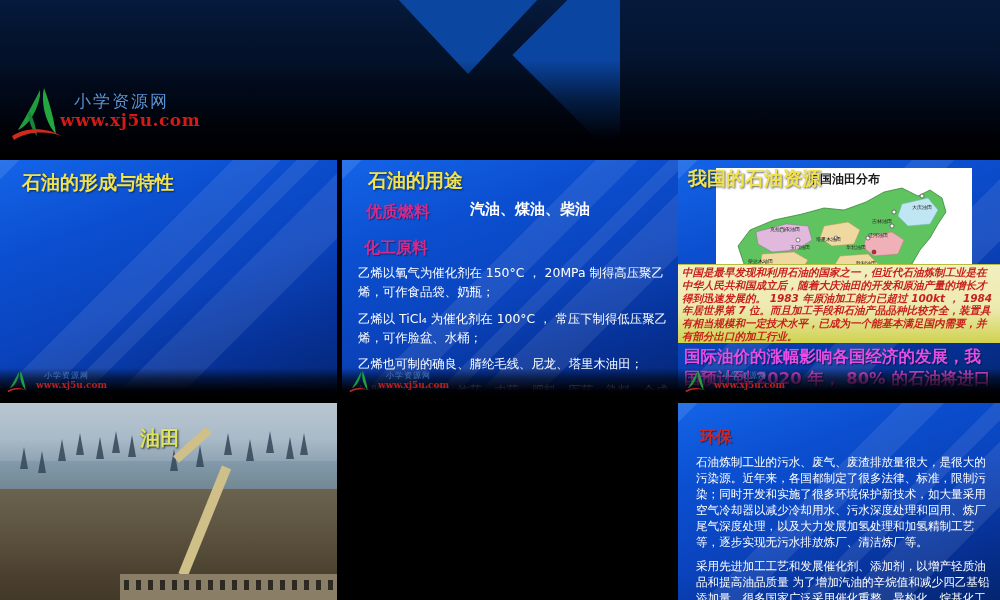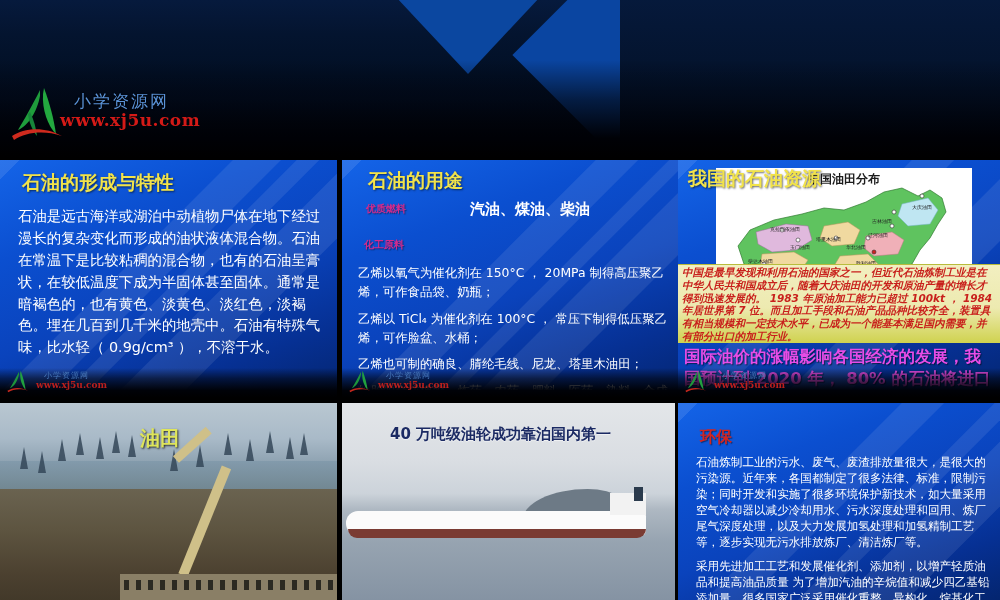--- a/index.html
+++ b/index.html
@@ -96,21 +96,21 @@
     text-shadow:1px 1px 1px rgba(0,0,0,.45);}
   #env-body{left:18px;top:52px;right:10px;font-size:11.6px;line-height:1.38;}
   #env-body p{margin:0 0 8px 0;}
 
   
   #left-title{left:22px;top:10px;font-size:19px;color:#f2e34a;text-shadow:1px 1px 2px rgba(0,0,0,.55);}
   #left-body{left:18px;top:46px;right:12px;font-size:14.4px;line-height:1.52;}
 
   
   #mid-title{left:26px;top:8px;font-size:19px;color:#f2e34a;text-shadow:1px 1px 2px rgba(0,0,0,.55);}
-  .sub-red{position:absolute;font-size:10px;font-weight:bold;color:#d42a8c;text-shadow:1px 1px 1px rgba(0,0,0,.4);}
+  .sub-red{position:absolute;font-size:16px;font-weight:bold;color:#d42a8c;text-shadow:1px 1px 1px rgba(0,0,0,.4);}
   #mid-fuel{left:24px;top:42px;}
   #mid-fuel-val{position:absolute;left:128px;top:40px;font-size:15px;color:#fff;font-weight:bold;}
   #mid-chem{left:22px;top:78px;}
   #mid-body{left:16px;top:104px;right:8px;font-size:12.4px;line-height:1.52;}
   #mid-body p{margin:0 0 8px 0;}
 </style>
 </head>
 <body>
 
 <div id="stage">
@@ -132,21 +132,20 @@
       <div id="logo-url">www.xj5u.com</div>
     </div>
   </div>
 
   <div class="panel" style="left:0;top:160px;width:337px;height:238px;">
     <div class="blue-bg"></div>
     <div class="stripe" style="left:120px;top:-90px;width:34px;height:420px;"></div>
     <div class="stripe" style="left:180px;top:-90px;width:16px;height:420px;"></div>
     <div class="stripe" style="left:240px;top:-90px;width:46px;height:420px;"></div>
     <div class="panel-title" id="left-title">石油的形成与特性</div>
-    <div class="body-text" id="left-body">石油是远古海洋或湖泊中动植物尸体在地下经过漫长的复杂变化而形成的油状液体混合物。石油在常温下是比较粘稠的混合物，也有的石油呈膏状，在较低温度下成为半固体甚至固体。通常是暗褐色的，也有黄色、淡黄色、淡红色，淡褐色。埋在几百到几千米的地壳中。石油有特殊气味，比水轻（ 0.9g/cm³ ），不溶于水。</div>
     <div class="darkband"></div>
     <div class="wm">
       <svg width="30" height="24" viewBox="0 0 60 58">
         <path d="M30 4 C22 20 14 34 8 44 C18 40 27 26 30 10 Z" fill="#1f9d3c"></path>
         <path d="M34 2 C40 18 44 34 46 48 C38 40 32 24 33 8 Z" fill="#23a83f"></path>
         <path d="M2 50 C14 42 34 40 52 50 C34 44 16 46 4 54 Z" fill="#cf2a1e"></path>
       </svg>
       <div class="wt">小学资源网</div>
       <div class="wu">www.xj5u.com</div>
     </div>
@@ -265,30 +264,20 @@
       <div class="derrick" style="left:38px;top:48px;"></div>
       <div class="derrick" style="left:170px;top:46px;"></div>
       <div class="derrick" style="left:196px;top:42px;"></div>
       <div class="crane" style="left:178px;top:56px;width:10px;height:116px;transform:rotate(22deg);transform-origin:50% 100%;"></div>
       <div class="crane" style="left:176px;top:52px;width:44px;height:9px;transform:rotate(-42deg);transform-origin:0 50%;"></div>
       <div id="bld"></div>
       <div id="oilfield-label">油田</div>
     </div>
   </div>
 
-  <div class="panel" style="left:342px;top:403px;width:333px;height:197px;">
-    <div class="photo" id="ph-tanker">
-      <div id="hill"></div>
-      <div id="ship-hull"></div>
-      <div id="ship-red"></div>
-      <div id="ship-tower"></div>
-      <div id="ship-stack"></div>
-      <div id="tanker-label">40 万吨级油轮成功靠泊国内第一</div>
-    </div>
-  </div>
 
   <div class="panel" style="left:678px;top:403px;width:322px;height:197px;">
     <div class="blue-bg"></div>
     <div class="stripe" style="left:110px;top:-90px;width:30px;height:420px;"></div>
     <div class="stripe" style="left:200px;top:-90px;width:16px;height:420px;"></div>
     <div class="stripe" style="left:250px;top:-90px;width:46px;height:420px;"></div>
 
     <div id="env-title">环保</div>
     <div class="body-text" id="env-body">
       <p>石油炼制工业的污水、废气、废渣排放量很大，是很大的污染源。近年来，各国都制定了很多法律、标准，限制污染；同时开发和实施了很多环境保护新技术，如大量采用空气冷却器以减少冷却用水、污水深度处理和回用、炼厂尾气深度处理，以及大力发展加氢处理和加氢精制工艺等，逐步实现无污水排放炼厂、清洁炼厂等。</p>

